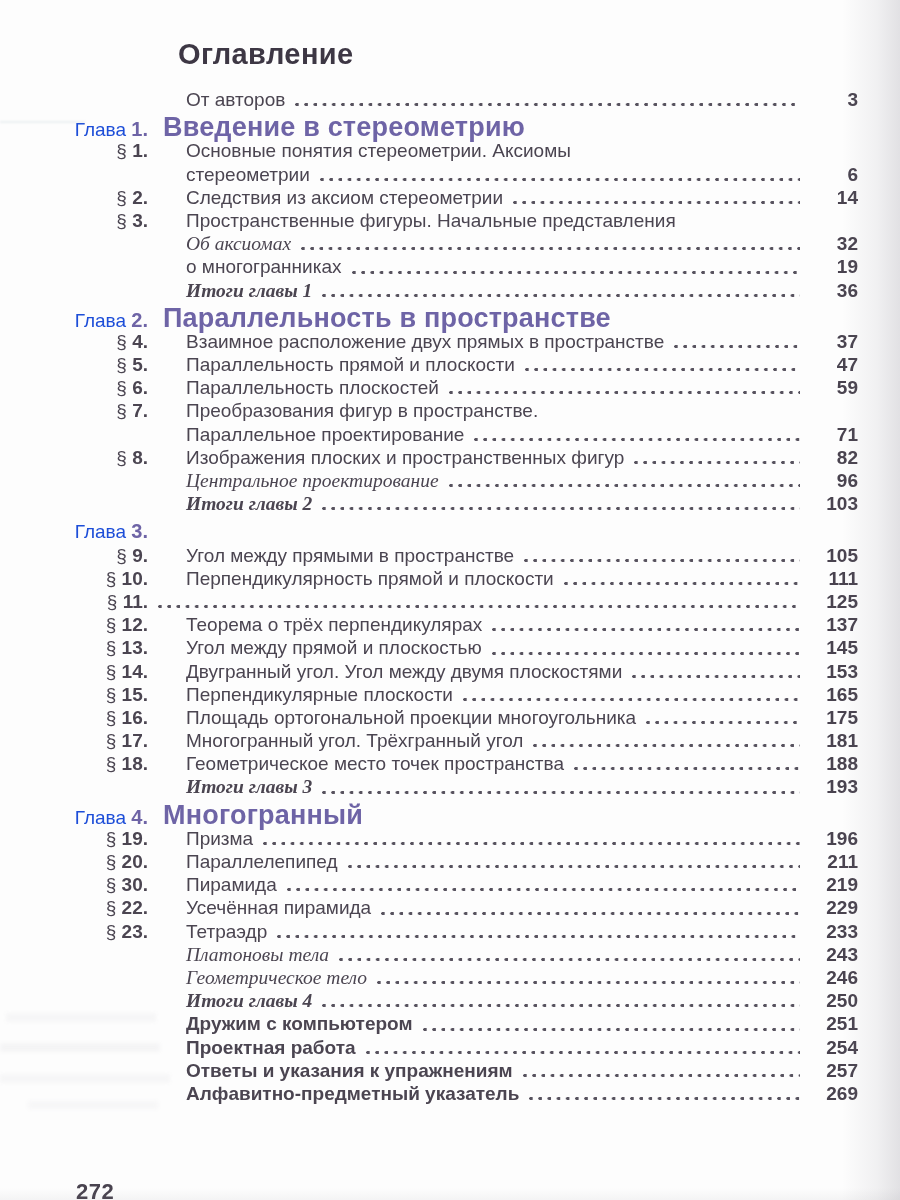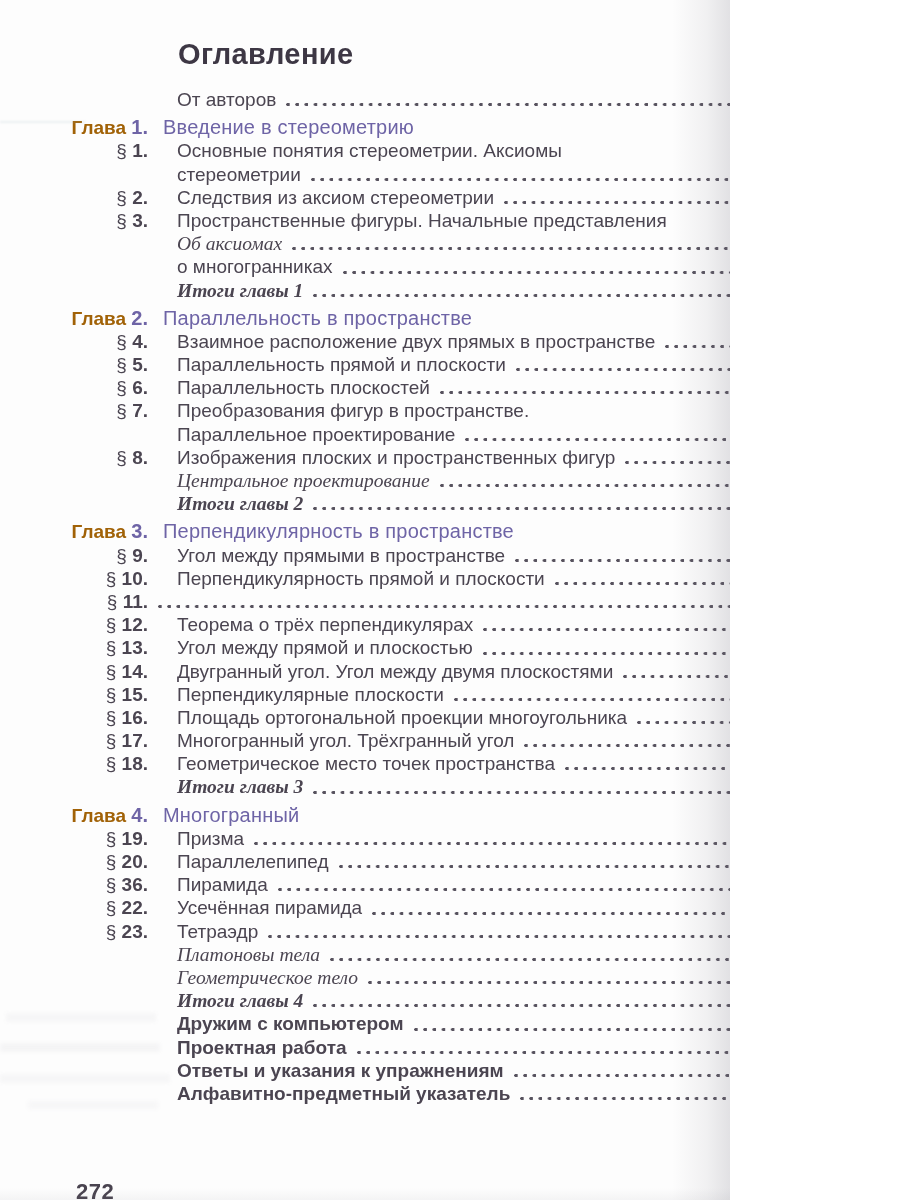--- a/index.html
+++ b/index.html
@@ -1,18 +1,18 @@
 <!DOCTYPE html>
 <html><head>
 <meta charset="utf-8">
 <style>
   html,body{margin:0;padding:0;background:#ffffff;}
   #page{
     position:relative;
-    width:730px;height:1200px;
+    width:900px;height:1200px;
     background:#fdfdfd;
     overflow:hidden;
     font-family:"Liberation Sans","DejaVu Sans",sans-serif;
     color:#4b4551;
   }
   
   .edge-shadow-right{
     position:absolute;top:0;right:0;width:58px;height:100%;
     background:linear-gradient(to right, rgba(130,127,140,0) 0%, rgba(130,127,140,0.10) 60%, rgba(115,112,126,0.20) 100%);
     pointer-events:none;
@@ -39,24 +39,24 @@
   }
   .row{
     display:flex;align-items:baseline;
     height:23.2px;line-height:23.2px;
     font-size:19px;
   }
   .row.chapter{margin-top:5px;}
   .lbl{flex:none;width:88px;text-align:right;white-space:pre;}
   .sym{font-weight:400;}
   .num{font-weight:700;}
-  .chapter-word{color:#a16207;font-weight:700;font-size:19px;}
+  .chapter-word{color:#1d4ed8;font-weight:400;font-size:19px;}
   .chapter-num{color:#6e64a6;font-weight:700;font-size:20px;}
-  .ttl{margin-left:15px;font-weight:400;font-size:20px;color:#6e64a6;letter-spacing:.2px;}
-  .txt{margin-left:29px;}
+  .ttl{margin-left:15px;font-weight:700;font-size:27px;color:#6e64a6;letter-spacing:.2px;}
+  .txt{margin-left:38px;}
   .row.boldrow .txt{font-weight:700;}
   .row.italrow .txt{
     font-family:"Liberation Serif","DejaVu Serif",serif;
     font-style:italic;font-size:19.5px;
   }
   .row.italboldrow .txt{
     font-family:"Liberation Serif","DejaVu Serif",serif;
     font-style:italic;font-weight:600;font-size:19.5px;
   }
   .dots{
@@ -171,21 +171,20 @@
         <span class="pg">96</span>
       </div>
       <div class="row italboldrow">
         <span class="lbl"></span>
         <span class="txt">Итоги главы 2</span>
         <span class="dots"></span>
         <span class="pg">103</span>
       </div>
       <div class="row chapter">
         <span class="lbl"><span class="chapter-word">Глава </span><span class="chapter-num">3.</span></span>
-        <span class="ttl">Перпендикулярность в пространстве</span>
       </div>
       <div class="row">
         <span class="lbl"><span class="sym">§ </span><span class="num">9.</span></span>
         <span class="txt">Угол между прямыми в пространстве</span>
         <span class="dots"></span>
         <span class="pg">105</span>
       </div>
       <div class="row">
         <span class="lbl"><span class="sym">§ </span><span class="num">10.</span></span>
         <span class="txt">Перпендикулярность прямой и плоскости</span>
@@ -255,21 +254,21 @@
         <span class="dots"></span>
         <span class="pg">196</span>
       </div>
       <div class="row">
         <span class="lbl"><span class="sym">§ </span><span class="num">20.</span></span>
         <span class="txt">Параллелепипед</span>
         <span class="dots"></span>
         <span class="pg">211</span>
       </div>
       <div class="row">
-        <span class="lbl"><span class="sym">§ </span><span class="num">36.</span></span>
+        <span class="lbl"><span class="sym">§ </span><span class="num">30.</span></span>
         <span class="txt">Пирамида</span>
         <span class="dots"></span>
         <span class="pg">219</span>
       </div>
       <div class="row">
         <span class="lbl"><span class="sym">§ </span><span class="num">22.</span></span>
         <span class="txt">Усечённая пирамида</span>
         <span class="dots"></span>
         <span class="pg">229</span>
       </div>

